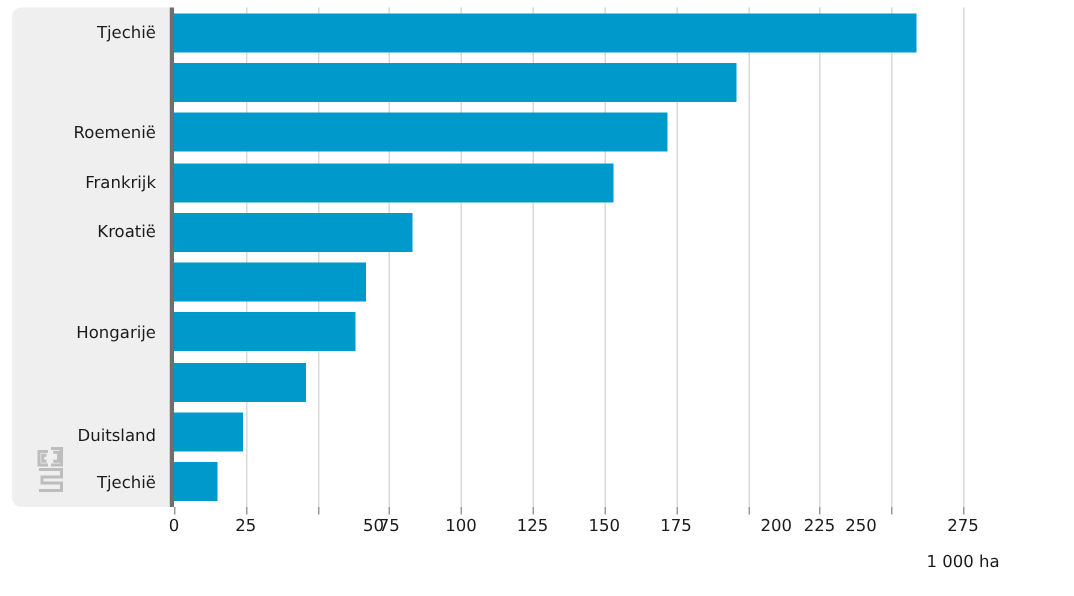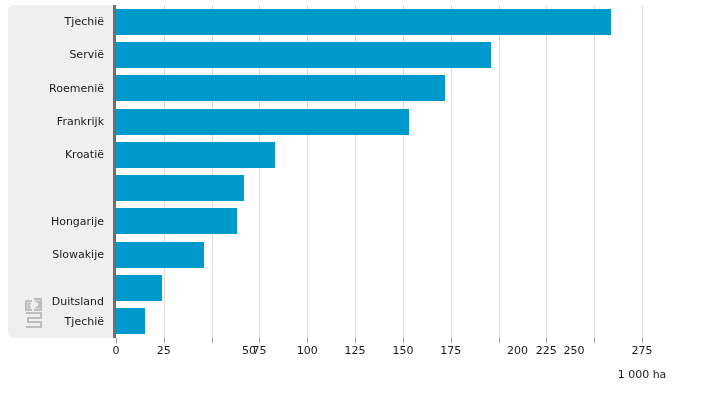--- a/index.html
+++ b/index.html
@@ -147,27 +147,25 @@
     <svg class="cbs-logo" viewBox="0 0 32 34" xmlns="http://www.w3.org/2000/svg">
       <g fill="none" stroke="#b5b5b5" stroke-width="2">
         <path d="M11 3 h7 v11 h-7"></path>
         <path d="M12.5 5.5 h3.5 v6 h-3.5"></path>
         <path d="M9 5 H3 v9 h6"></path>
         <path d="M8 7.5 H5.5 v4 H8"></path>
         <path d="M3 17 h15 v5 H5 v4 h13 v5 H3"></path>
       </g>
     </svg>
   <div class="cat-label" style="top: 0px; height: 33.3px; color: rgb(26, 26, 26);">Tjechië</div>
-      <div class="cat-label" style="top: 33.3px; height: 33.3px; color: rgb(26, 26, 26);">Servië</div>
       <div class="cat-label" style="top: 66.6px; height: 33.3px; color: rgb(26, 26, 26);">Roemenië</div>
       <div class="cat-label" style="top: 99.9px; height: 33.3px; color: rgb(26, 26, 26);">Frankrijk</div>
       <div class="cat-label" style="top: 133.2px; height: 33.3px; color: rgb(26, 26, 26);">Kroatië</div>
       <div class="cat-label" style="top: 199.8px; height: 33.3px; color: rgb(26, 26, 26);">Hongarije</div>
-      <div class="cat-label" style="top: 233.1px; height: 33.3px; color: rgb(26, 26, 26);">Slowakije</div>
-      <div class="cat-label" style="top: 280px; height: 33.3px; color: rgb(26, 26, 26);">Duitsland</div>
+      <div class="cat-label" style="top: 269px; height: 33.3px; color: rgb(26, 26, 26);">Duitsland</div>
       <div class="cat-label" style="top: 299.7px; height: 33.3px; color: rgb(26, 26, 26);">Tjechië</div>
     </div>
 
   <div class="x-axis">
       <div class="tick-mark" style="left: 0px;"></div>
       <div class="tick-label" style="left: 0px; color: rgb(26, 26, 26);">0</div>
       <div class="tick-mark" style="left: 47.8182px;"></div>
       <div class="tick-label" style="left: 47.8182px; color: rgb(26, 26, 26);">25</div>
       <div class="tick-mark" style="left: 95.6364px;"></div>
       <div class="tick-label" style="left: 98px; color: rgb(26, 26, 26); margin-left: 35px;">50</div>

